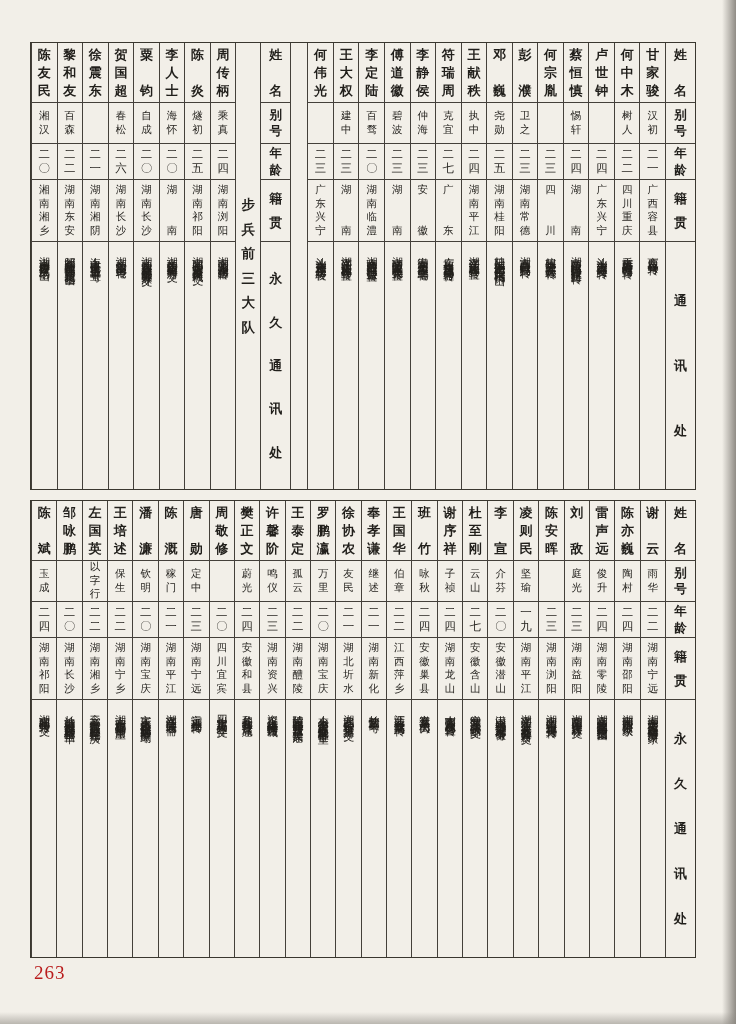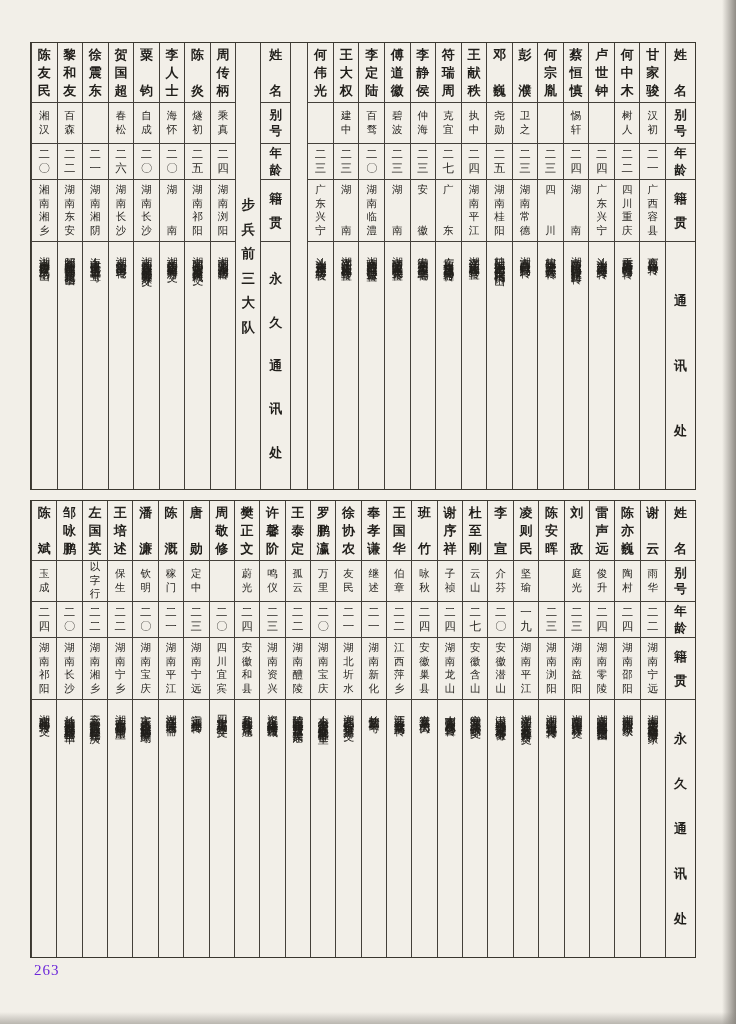--- a/index.html
+++ b/index.html
@@ -58,21 +58,21 @@
     flex:1;border-bottom:none;display:flex;flex-direction:column;
     align-items:center;justify-content:space-evenly;
     font-size:13px;font-weight:700;line-height:1;
   }
   .c-title{
     flex:1;border-bottom:none;justify-content:center;gap:11px;
     font-size:13.5px;font-weight:700;line-height:1;
   }
   .page-number{
     position:absolute;left:34px;top:962px;
-    font-size:15px;letter-spacing:1px;color:#6d28d9;
+    font-size:19px;letter-spacing:1px;color:#b91c1c;
   }
 </style>
 </head>
 <body>
 
 <div class="page">
 
   <div class="table t-top">
 
     <div class="col col-header h">

